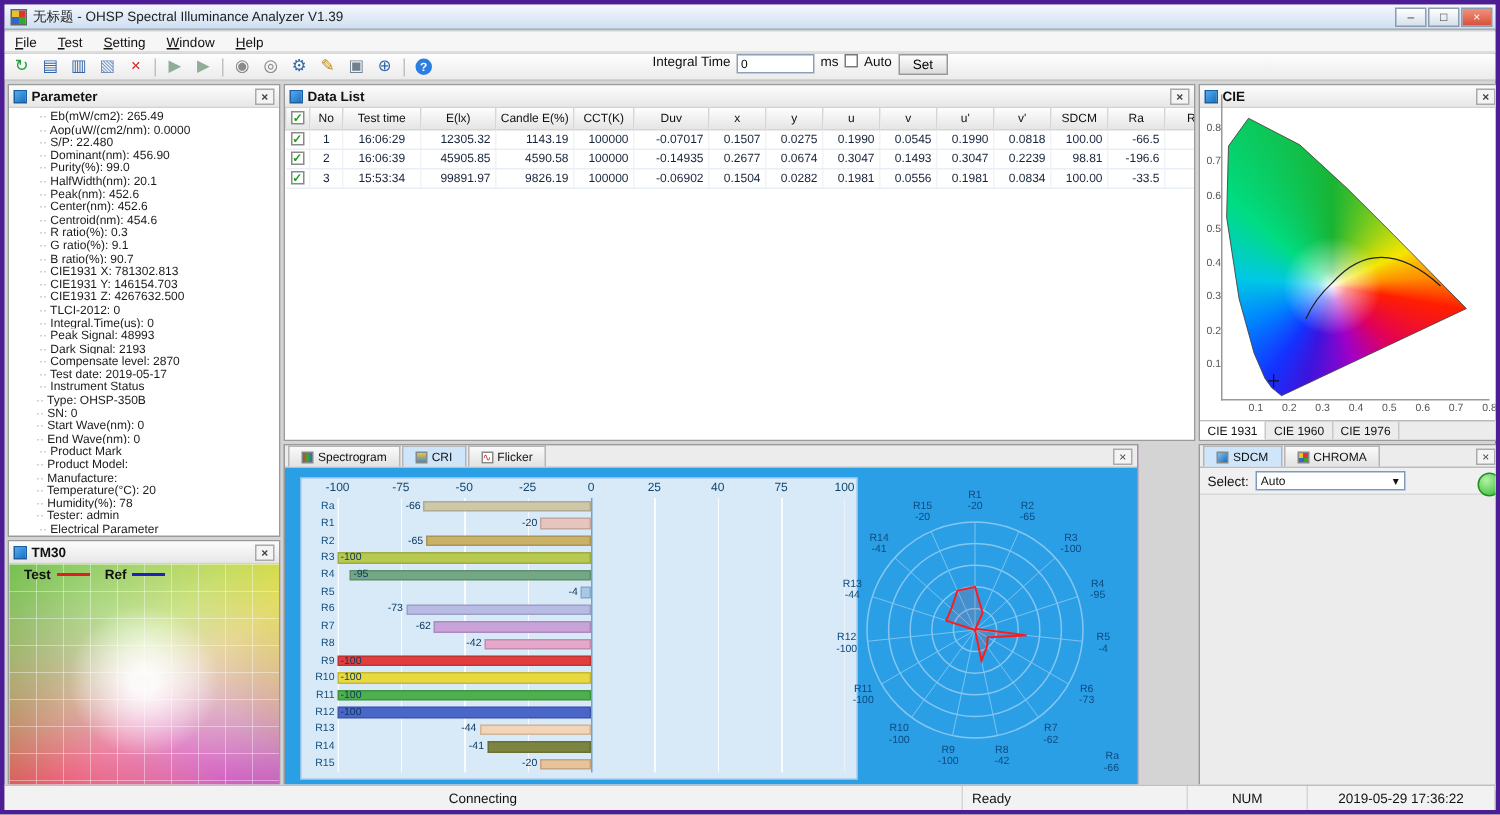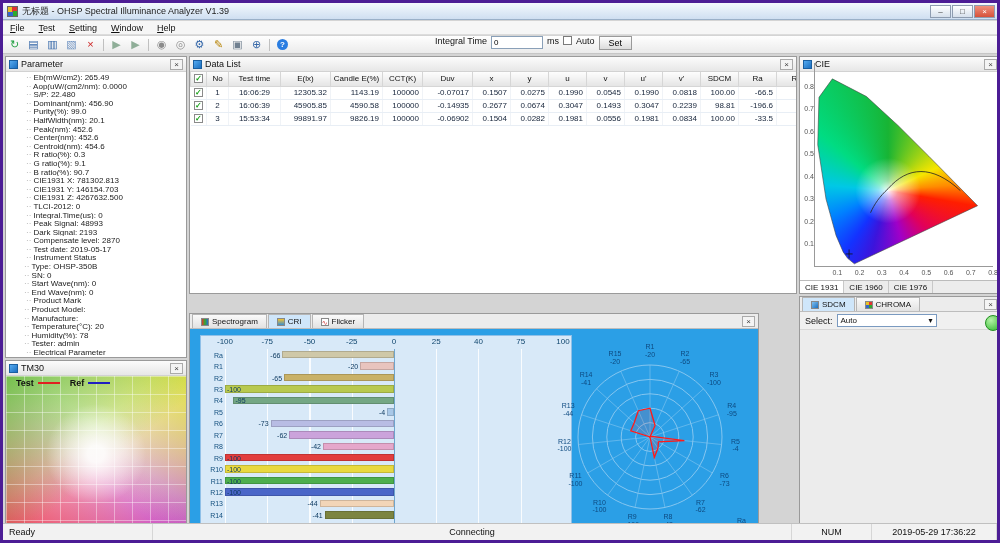--- a/index.html
+++ b/index.html
@@ -43,21 +43,21 @@
   .integral-input { width:52px; height:13px; border:1px solid #8aa0b8; font-size:8px;
     padding:0 2px; font-family:"Liberation Sans",sans-serif; }
   .cb { width:9px; height:9px; border:1px solid #7a7a7a; background:#fff; display:inline-block; }
   .btn3d { height:14px; padding:0 9px; border:1px solid #999;
     background:linear-gradient(#fefefe,#dcdcdc); font-size:9px;
     font-family:"Liberation Sans",sans-serif; }
 
   
   .panel { position:absolute; background:#fff; border:1px solid #9a9a9a; }
   .caption { height:15px; display:flex; align-items:center; gap:3px; padding:0 3px;
-    background:linear-gradient(#fcfcfc,#e7e7e7); border-bottom:1px solid #d2d2d2; }
+    background:linear-gradient(#fcfcfc,#e7e7e7); border-bottom:1px solid #d2d2d2;font-weight:bold; }
   .cap-ico { width:9px; height:9px; background:linear-gradient(135deg,#55aaf0,#1b6fc0);
     border:1px solid #1a5fa0; flex:0 0 auto; }
   .close-x { margin-left:auto; width:13px; height:11px; line-height:10px; text-align:center;
     border:1px solid #aaa; background:#f4f4f4; font-size:8px; color:#444; }
 
   
   .p-param { left:2px; top:53px; width:182px; height:302px; }
   .tree { position:absolute; top:15px; left:0; right:0; bottom:0; overflow:hidden;
     padding-top:1px; }
   .tree-item { height:8.6px; line-height:9px; font-size:8px; white-space:nowrap;
@@ -90,21 +90,21 @@
   table.dl { border-collapse:collapse; table-layout:fixed; width:626px; font-size:8px; }
   table.dl th { height:14px; font-weight:normal; background:linear-gradient(#fdfdfd,#e5e5e5);
     border:1px solid #d6d6d6; border-top:none; padding:0 1px; overflow:hidden; white-space:nowrap; }
   table.dl td { height:13px; border-bottom:1px solid #e8eef5; border-right:1px solid #f0f3f7;
     padding:0 3px; text-align:right; color:#16243a; overflow:hidden; white-space:nowrap; }
   table.dl td.c { text-align:center; padding:0 1px; }
   .chk { width:9px; height:9px; border:1px solid #8a8a8a; background:#fff; display:inline-block;
     color:#15a015; font-size:8px; line-height:8px; text-align:center; font-weight:bold; }
 
   
-  .p-spectro { left:186px; top:310px; width:570px; height:231px; background:#f0abfc; }
+  .p-spectro { left:186px; top:293px; width:570px; height:231px; background:#f0abfc; }
   .tabbar { height:15px; display:flex; align-items:flex-end; background:#ececec;
     border-bottom:1px solid #bdbdbd; padding-left:2px; position:relative; }
   .sp-tab { display:flex; align-items:center; gap:3px; padding:0 8px; height:14px;
     border:1px solid #b5b5b5; border-bottom:none; background:linear-gradient(#fafafa,#e2e2e2);
     margin-right:1px; font-size:8px; }
   .sp-tab.active { background:#cfe6fa; }
   .tab-ico { width:8px; height:8px; border:1px solid #888; }
   .spectrum-icon { background:linear-gradient(90deg,#e23333,#2fae2f,#3366cc); }
   .cri-icon { background:linear-gradient(180deg,#f5c330,#3a8fd0); }
   .flicker-icon { background:#fff; color:#d03030; font-size:7px; line-height:7px; text-align:center; }
@@ -655,20 +655,20 @@
     <div class="select-row">
       <span>Select:</span>
       <div class="select-box">
         <span>Auto</span>
         <span>▾</span>
       </div>
     </div>
   </div>
 
   <div class="statusbar">
+    <div class="sb-sec sb-center">Connecting</div>
     <div class="sb-sec sb-ready">Ready</div>
-    <div class="sb-sec sb-center">Connecting</div>
     <div class="sb-sec sb-num">NUM</div>
     <div class="sb-sec sb-date">2019-05-29 17:36:22</div>
   </div>
 
   <div class="float-ball"></div>
 </div>
 
 </body></html>

